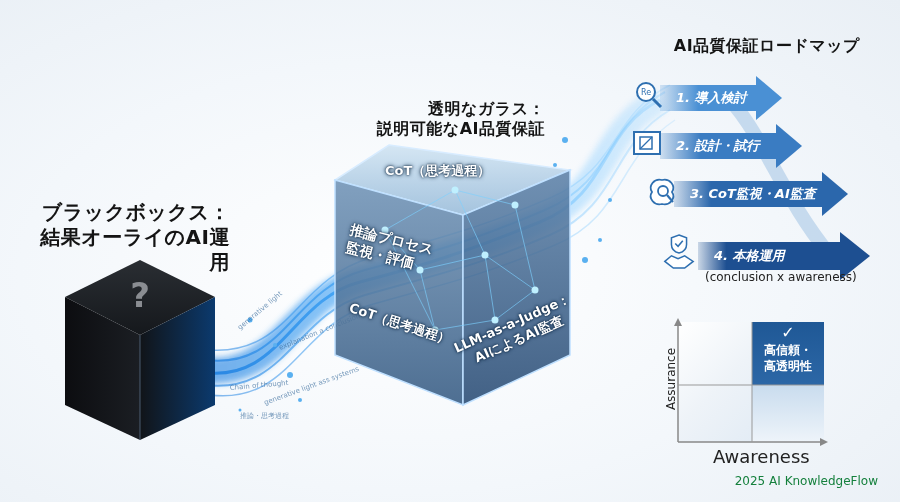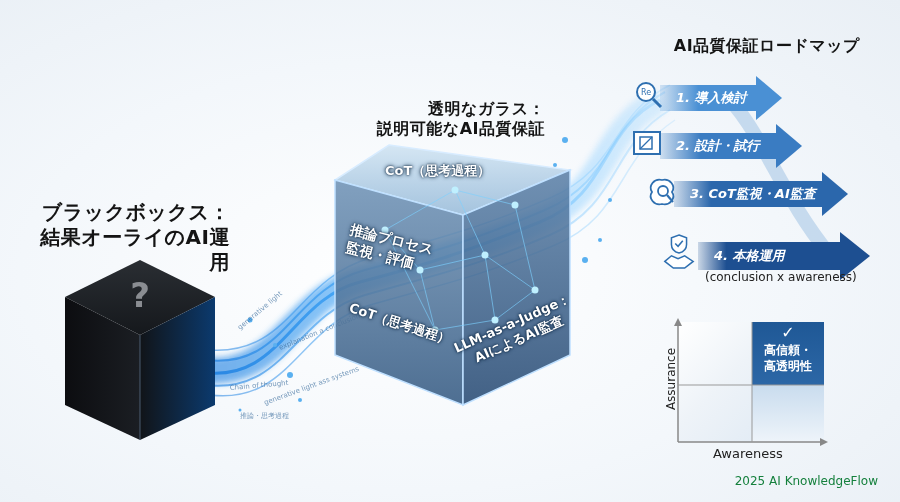--- a/index.html
+++ b/index.html
@@ -257,16 +257,16 @@
   </div>
   <svg style="position:absolute;left:-4px;top:-6px" width="160" height="132">
     <line x1="4" y1="6" x2="4" y2="126" stroke="#888" stroke-width="1.5"></line>
     <polygon points="0,10 4,2 8,10" fill="#888"></polygon>
     <line x1="4" y1="126" x2="150" y2="126" stroke="#888" stroke-width="1.5"></line>
     <polygon points="146,122 154,126 146,130" fill="#888"></polygon>
     <line x1="78" y1="6" x2="78" y2="126" stroke="#999" stroke-width="1"></line>
     <line x1="4" y1="69" x2="150" y2="69" stroke="#999" stroke-width="1"></line>
   </svg>
   <div style="position:absolute;left:-38px;top:50px;transform:rotate(-90deg);font-size:12px;color:#222;">Assurance</div>
-  <div style="position:absolute;left:35px;top:124px;font-size:13px;color:#222;">Awareness</div>
+  <div style="position:absolute;left:35px;top:124px;font-size:18px;color:#222;">Awareness</div>
 </div>
 
 <div class="abs footer">2025 AI KnowledgeFlow</div>
 
 </body></html>

